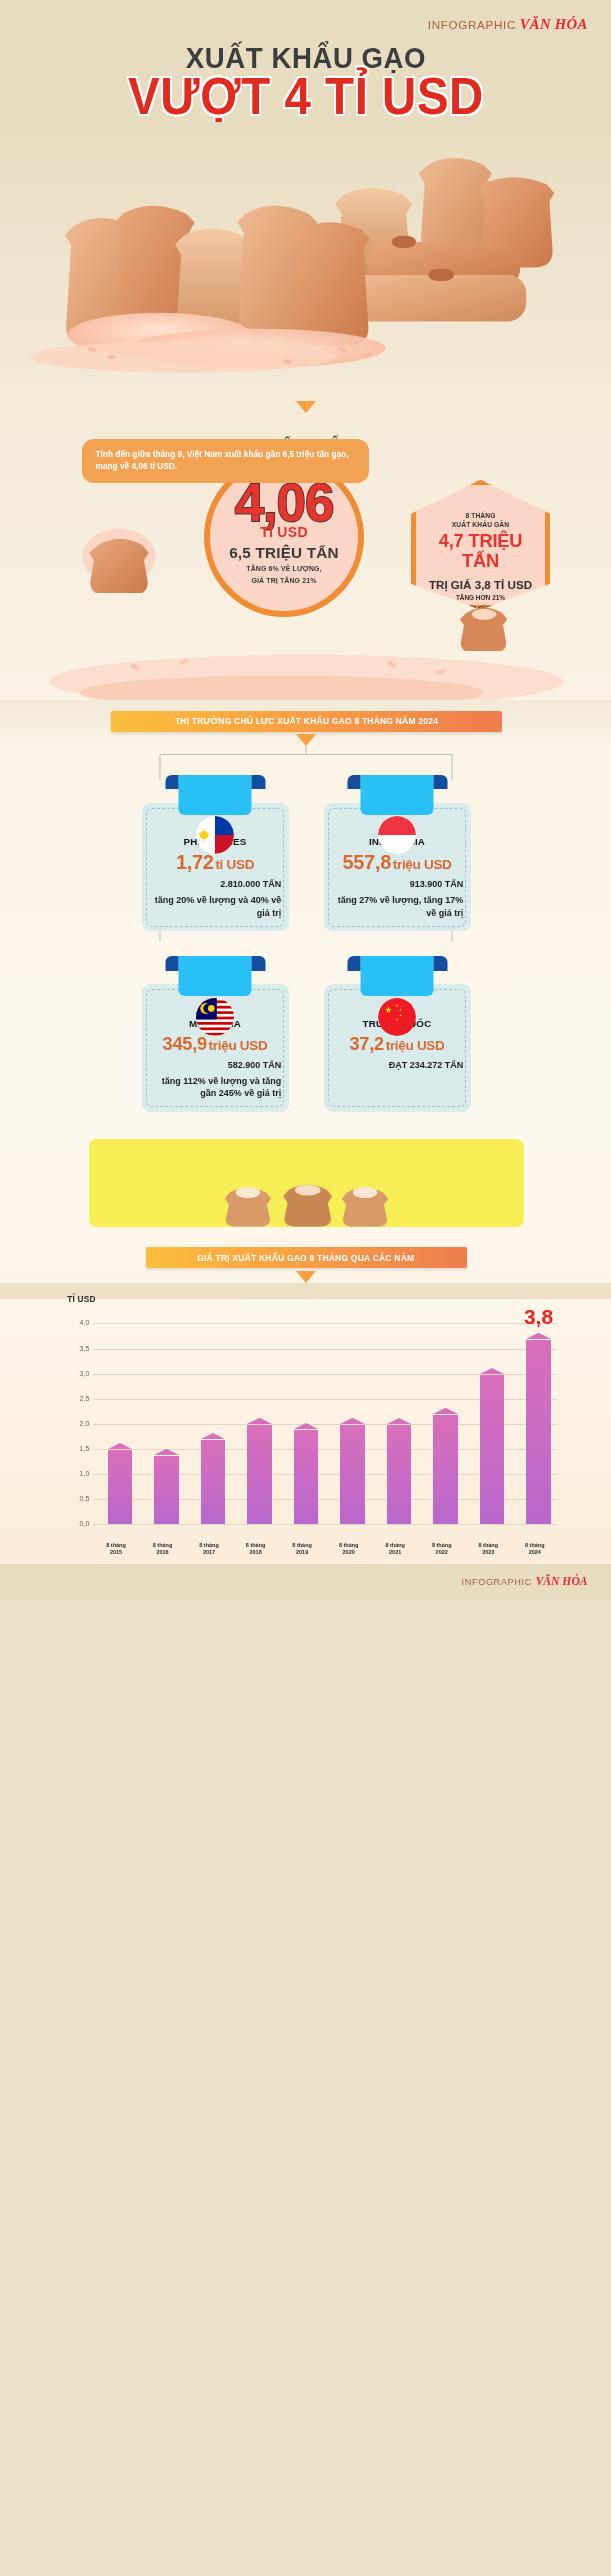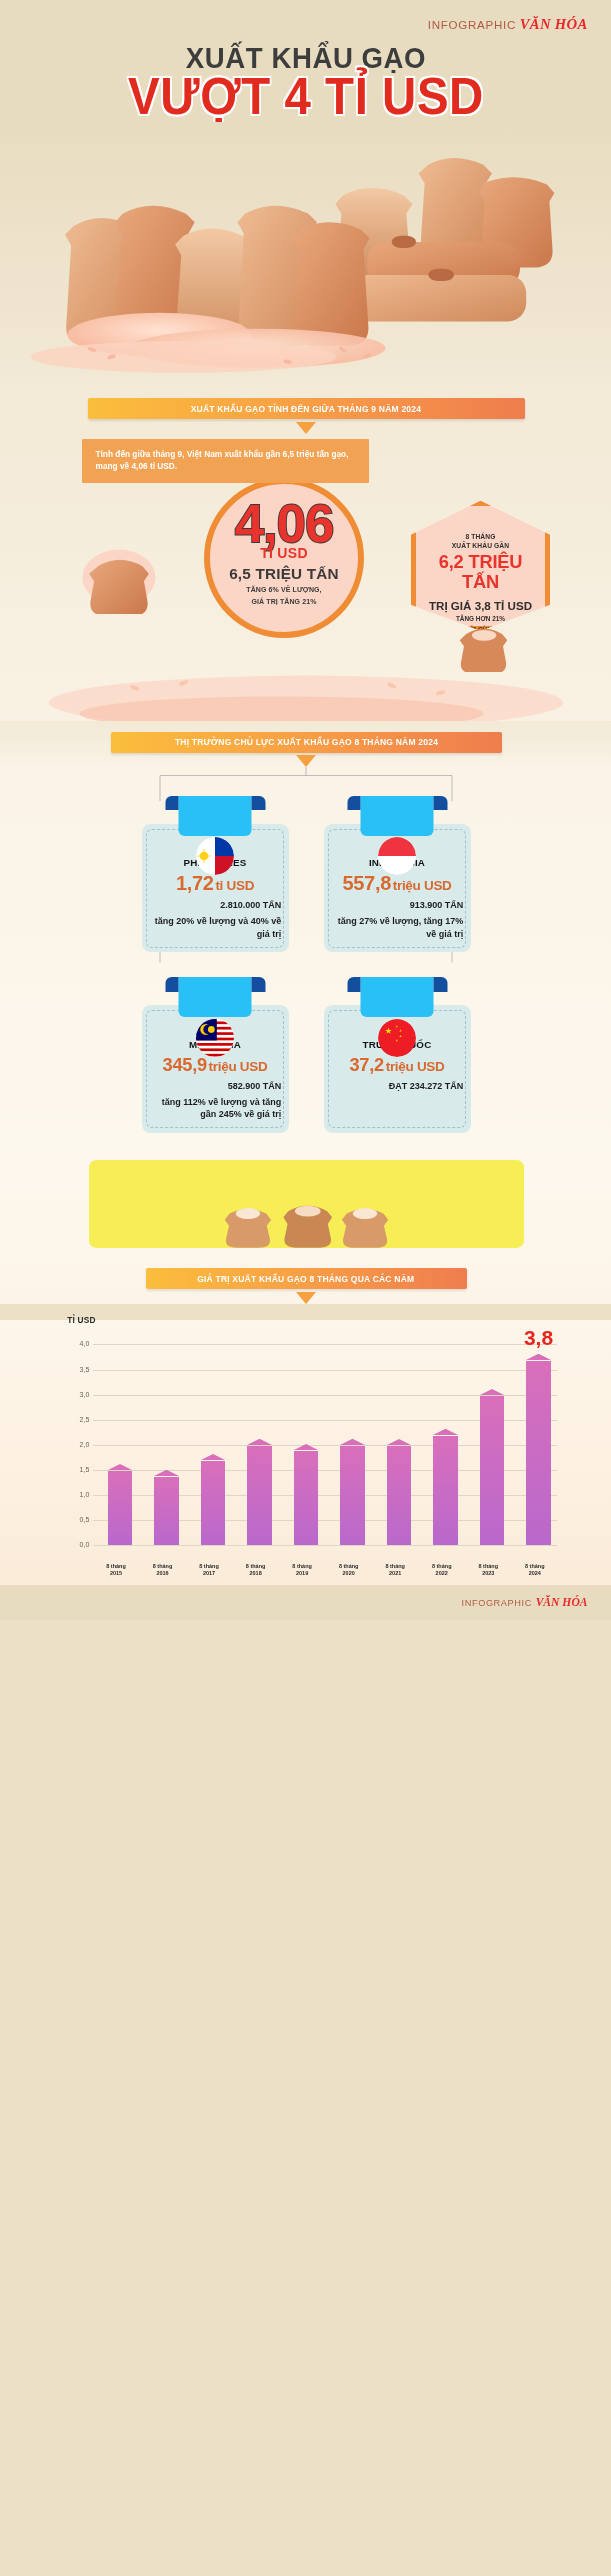--- a/index.html
+++ b/index.html
@@ -53,21 +53,21 @@
   .hero {
     position:relative; height:263px;
     background:linear-gradient(180deg,#e8dcc0 0%, #eee3cc 55%, #f2e9d6 100%);
   }
   .hero svg { position:absolute; left:0; top:0; }
 
   .hero-caption {
     position:absolute; left:82px; top:439px; width:287px;
     background:#f2a253; color:#fff;
     font-size:8.3px; font-weight:bold; line-height:1.55;
-    padding:8.6px 13.5px 9.8px 13.5px; border-radius:1px;
+    padding:8.6px 13.5px 9.8px 13.5px; border-radius:12px;
     z-index:5;
   }
 
   
   .band { position:relative; background:#f3ead8; }
   .band.cream2 { background:linear-gradient(180deg,#f2e9d6 0%, #faf3e6 100%); }
 
   .sec-banner {
     margin:0 auto; width:437px; height:21px;
     background:linear-gradient(90deg,#fbbe3c 0%, #f79b47 55%, #ef7d4e 100%);
@@ -325,23 +325,20 @@
         <ellipse cx="560" cy="372" rx="7" ry="3.2" transform="rotate(35 560 372)"></ellipse>
         <ellipse cx="600" cy="382" rx="7" ry="3.2" transform="rotate(-25 600 382)"></ellipse>
         <ellipse cx="470" cy="392" rx="7" ry="3.2" transform="rotate(10 470 392)"></ellipse>
       </g>
     </svg>
   </div>
 
   <div class="hero-caption">Tính đến giữa tháng 9, Việt Nam xuất khẩu gần 6,5 triệu tấn gạo, mang về 4,06 tỉ USD.</div>
 
   <div class="band" style="padding:13.5px 0 0 0;">
-    <div class="sec-banner">
-      <span>XUẤT KHẨU GẠO TÍNH ĐẾN GIỮA THÁNG 9 NĂM 2024</span>
-    </div>
     <div class="arrow-down" style="margin-top:2.4px;"></div>
   </div>
 
   <div class="kpi-zone">
 
     <div class="kpi-label">XUẤT KHẨU</div>
 
     <svg class="riceblob" style="left:73px; top:107px;" width="92" height="73" viewBox="0 0 150 120">
       <ellipse cx="75" cy="60" rx="60" ry="46" fill="#fbd5c5"></ellipse>
       <path d="M40 42 q36 -22 74 0 l10 12 -8 12 6 34 q2 22 -24 24 l-46 0 q-26 -2 -24 -24 l6 -34 -8 -12z" fill="url(#bagA2)"></path>
@@ -358,21 +355,21 @@
       <div class="kpi-unit">TỈ USD</div>
       <div class="kpi-tons">6,5 TRIỆU TẤN</div>
       <div class="kpi-sub">TĂNG 6% VỀ LƯỢNG,</div>
       <div class="kpi-sub">GIÁ TRỊ TĂNG 21%</div>
     </div>
 
     <div class="kpi-hex">
       <div class="hex-inner">
         <div class="hex-t1">8 THÁNG</div>
         <div class="hex-t1">XUẤT KHẨU GẦN</div>
-        <div class="hex-big">6,2 TRIỆU TẤN</div>
+        <div class="hex-big">4,7 TRIỆU TẤN</div>
         <div class="hex-mid">TRỊ GIÁ 3,8 TỈ USD</div>
         <div class="hex-small">TĂNG HƠN 21%</div>
         <div class="hex-small">SO VỚI CÙNG KỲ</div>
       </div>
     </div>
 
     <svg class="riceblob" style="left:450px; top:183px;" width="67" height="55" viewBox="0 0 110 90">
       <path d="M26 28 q30 -18 60 0 l8 10 -7 10 5 26 q2 18 -20 20 l-34 0 q-22 -2 -20 -20 l5 -26 -7 -10z" fill="#d8895a"></path>
       <ellipse cx="56" cy="30" rx="20" ry="9" fill="#f7d9c4"></ellipse>
     </svg>

